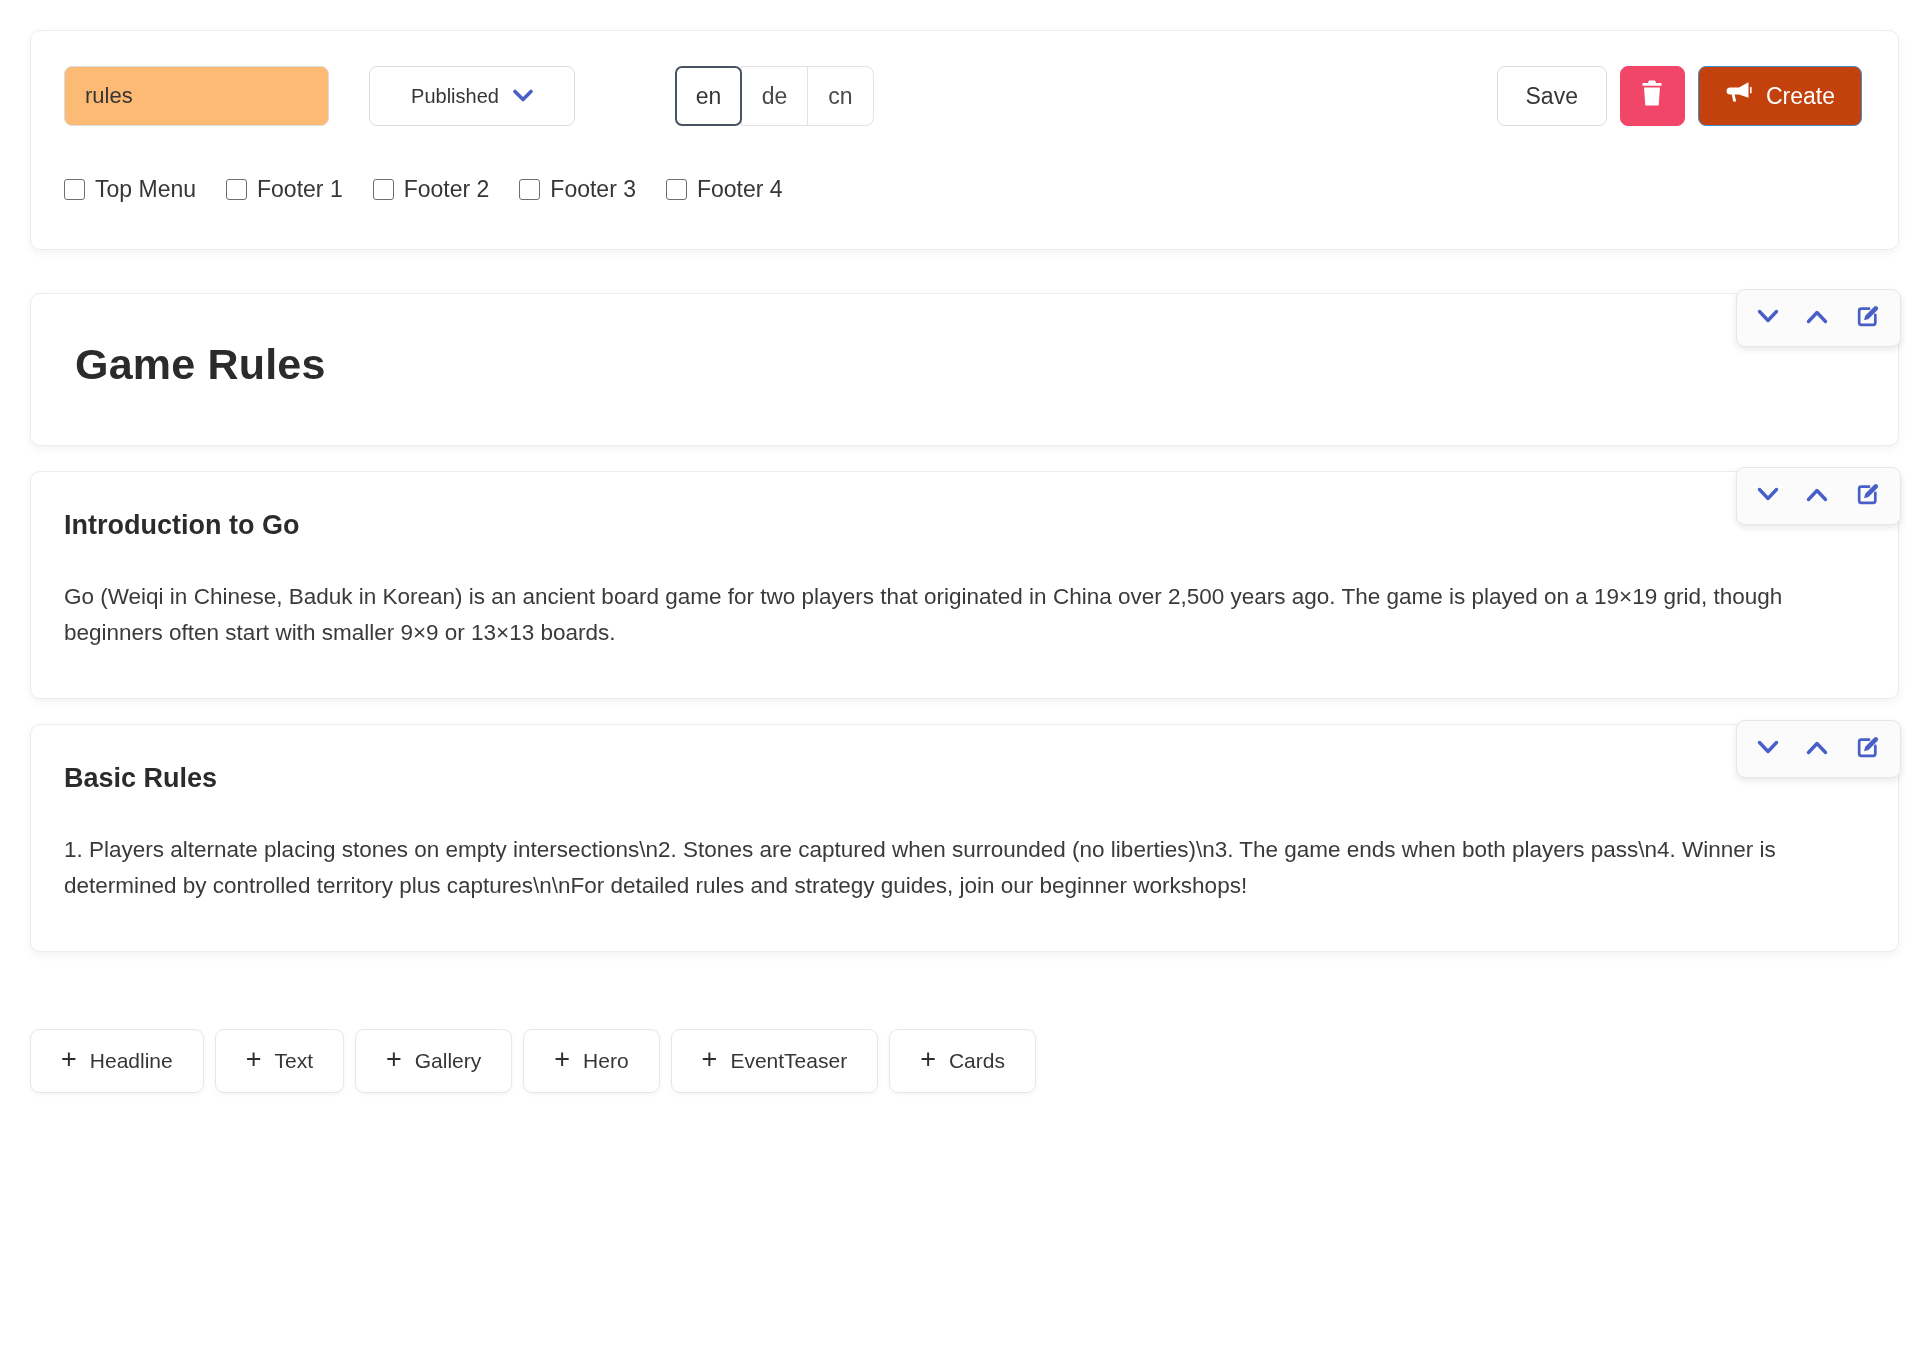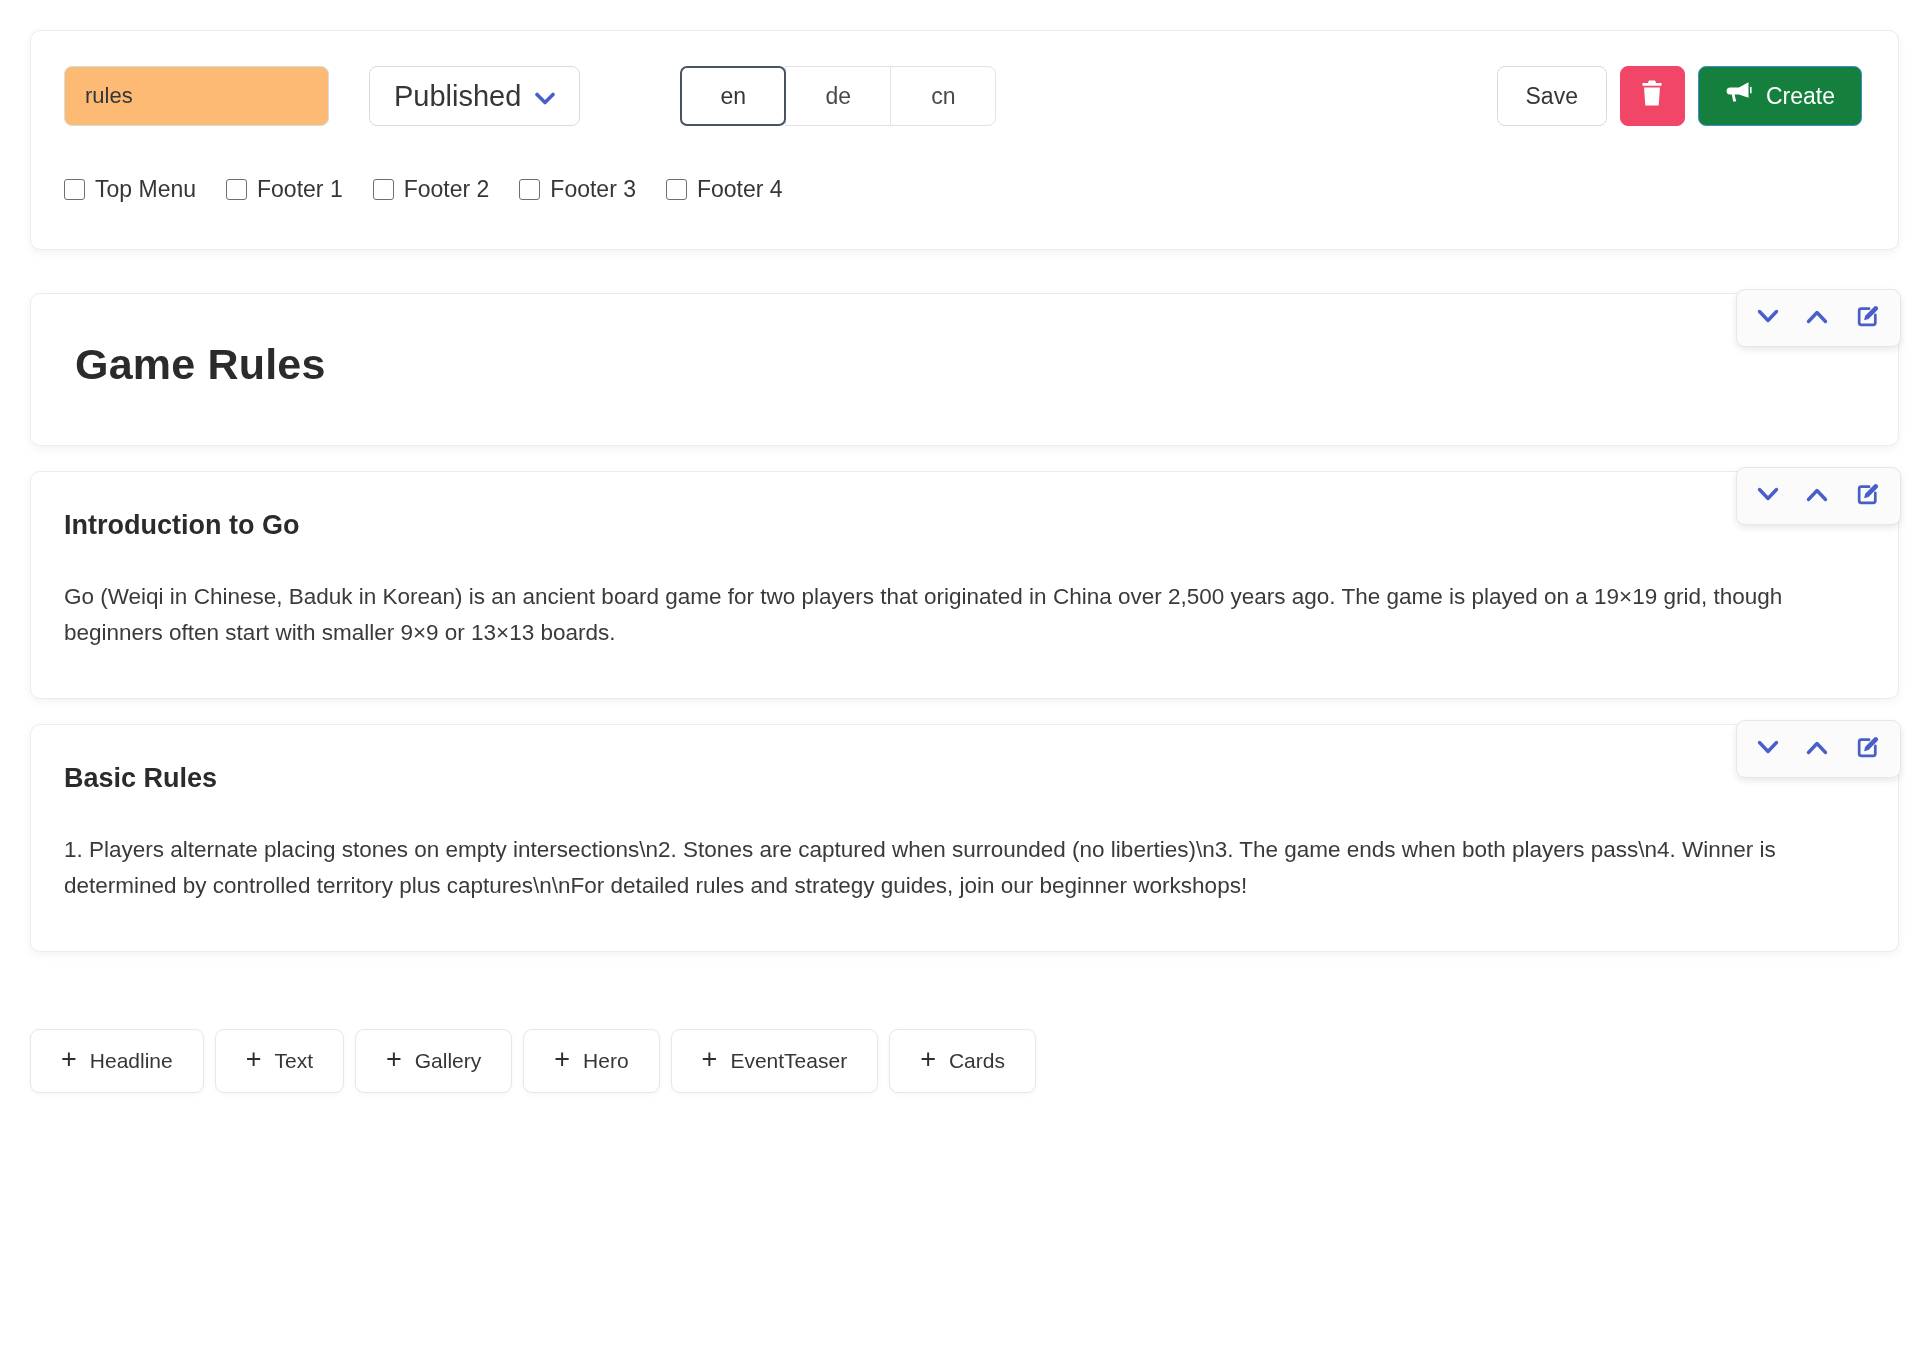--- a/index.html
+++ b/index.html
@@ -26,43 +26,43 @@
   .text-input {
     height: 60px; border: 1px solid #dbdbdb; border-radius: 8px;
     font-family: inherit; font-size: 22px; color: #363636;
     padding: 0 20px; background: #fdba74; outline: none; width: 100%;
   }
   .slug-input { width: 265px; }
   .status-dropdown {
     margin-left: 40px; height: 60px; min-width: 206px;
     border: 1px solid #dbdbdb; border-radius: 8px; background: #fff;
     display: inline-flex; align-items: center; justify-content: center;
-    gap: 14px; font-size: 29px; color: #363636; cursor: pointer; padding: 0 24px;
+    gap: 14px; font-size: 20px; color: #363636; cursor: pointer; padding: 0 24px;
   }
   .chev { display: inline-block; }
   .lang-group { display: flex; margin-left: 100px; }
   .lang-tab {
-    width: 106px; height: 60px; background: #fff;
+    width: 67px; height: 60px; background: #fff;
     border: 1px solid #e2e2e2; margin-left: -1px;
     display: flex; align-items: center; justify-content: center;
     font-size: 23px; color: #4a4a4a; cursor: pointer;
   }
   .lang-tab:first-child { border-radius: 8px 0 0 8px; margin-left: 0; }
   .lang-tab:last-child { border-radius: 0 8px 8px 0; }
   .lang-tab.active {
     border: 2px solid #485361; border-radius: 7px; z-index: 2; color: #363636;
   }
   .action-cluster { margin-left: auto; display: flex; align-items: center; gap: 13px; }
   .btn {
     height: 60px; border-radius: 8px; border: 1px solid #dbdbdb; background: #fff;
     font-family: inherit; font-size: 23px; color: #363636; cursor: pointer;
     display: inline-flex; align-items: center; justify-content: center; padding: 0 28px;
   }
   .btn-danger { background: #f14668; border-color: #f14668; width: 65px; padding: 0; }
-  .btn-info { background: #15803d; border-color: #3e8ed0; color: #fff; gap: 14px; padding: 0 26px; }
+  .btn-info { background: #c2410c; border-color: #3e8ed0; color: #fff; gap: 14px; padding: 0 26px; }
 
   .form-grid {
     display: grid; grid-template-columns: 1fr 1fr; column-gap: 45px;
     margin-top: 48px;
   }
   .field-label { font-size: 23px; font-weight: 700; color: #2e2e2e; margin-bottom: 20px; }
   .field-help { font-size: 17.5px; color: #4a4a4a; margin-top: 15px; }
 
   .menu-row { margin-top: 50px; display: flex; align-items: center; gap: 30px; }
   .menu-check { display: inline-flex; align-items: center; gap: 10px; cursor: pointer; }

